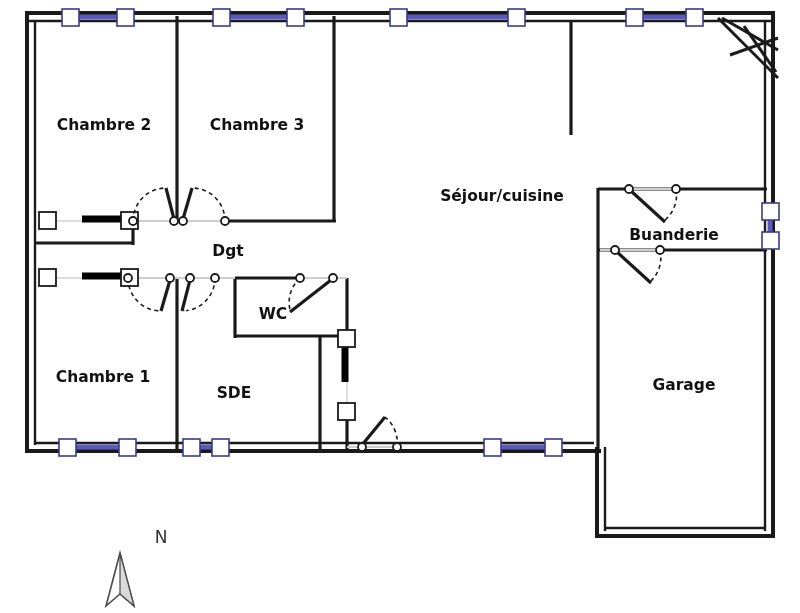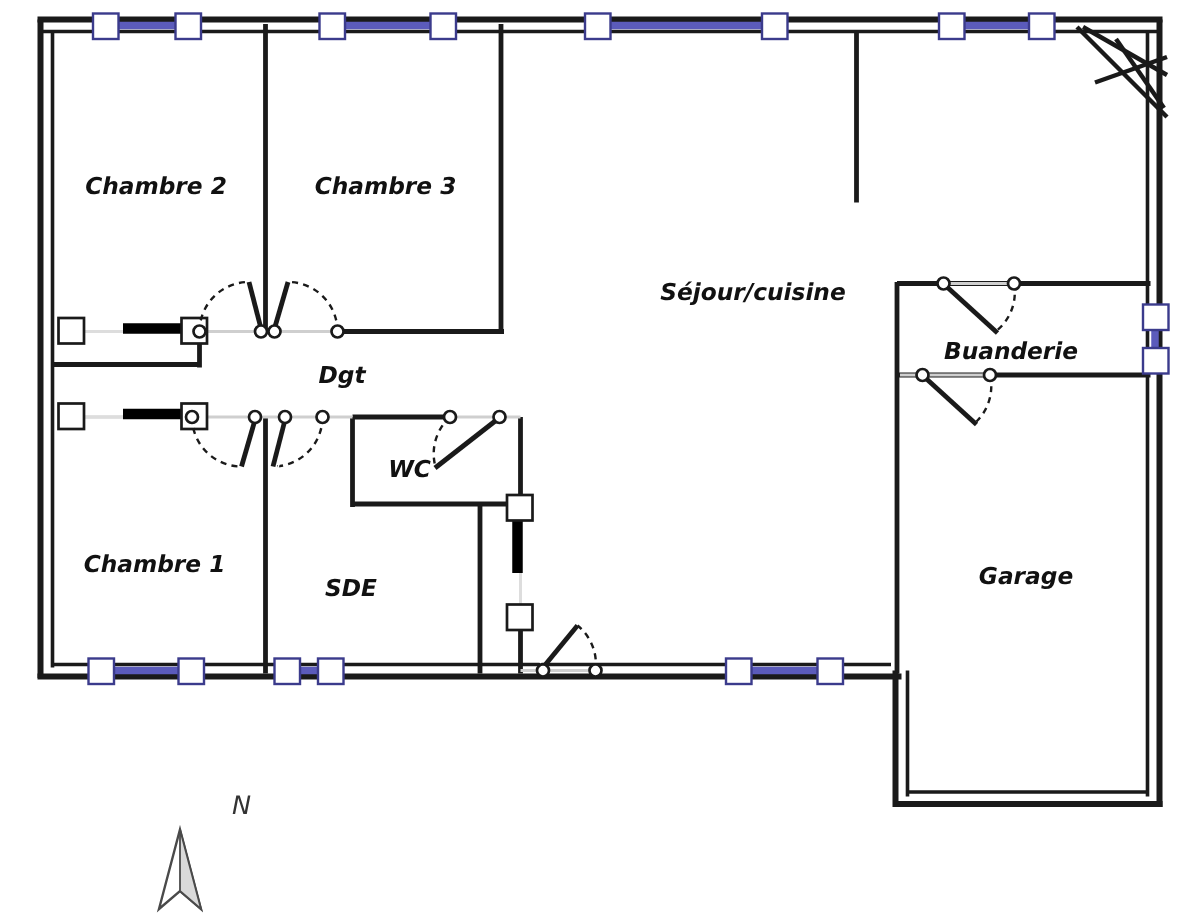--- a/index.html
+++ b/index.html
@@ -1,17 +1,17 @@
 <!DOCTYPE html>
 <html><head>
 <meta charset="utf-8">
 <style>
   html,body{margin:0;padding:0;background:#ffffff;}
   body{width:800px;height:613px;overflow:hidden;font-family:"DejaVu Sans",sans-serif;}
-  #plan-root{position:relative;width:800px;height:613px;background:#ffffff;font-style:italic;}
+  #plan-root{position:relative;width:800px;height:613px;background:#ffffff;}
   svg#floorplan{position:absolute;left:0;top:0;width:800px;height:613px;display:block;}
   .room-label{font-family:"DejaVu Sans",sans-serif;font-weight:bold;fill:#111111;text-anchor:middle;dominant-baseline:middle;}
   .room-label.sz16{font-size:15.5px;}
   .compass-label{font-family:"DejaVu Sans",sans-serif;font-size:17px;fill:#333333;text-anchor:middle;dominant-baseline:middle;font-weight:normal;}
 </style>
 </head>
 <body>
 
 <div id="plan-root">
 

